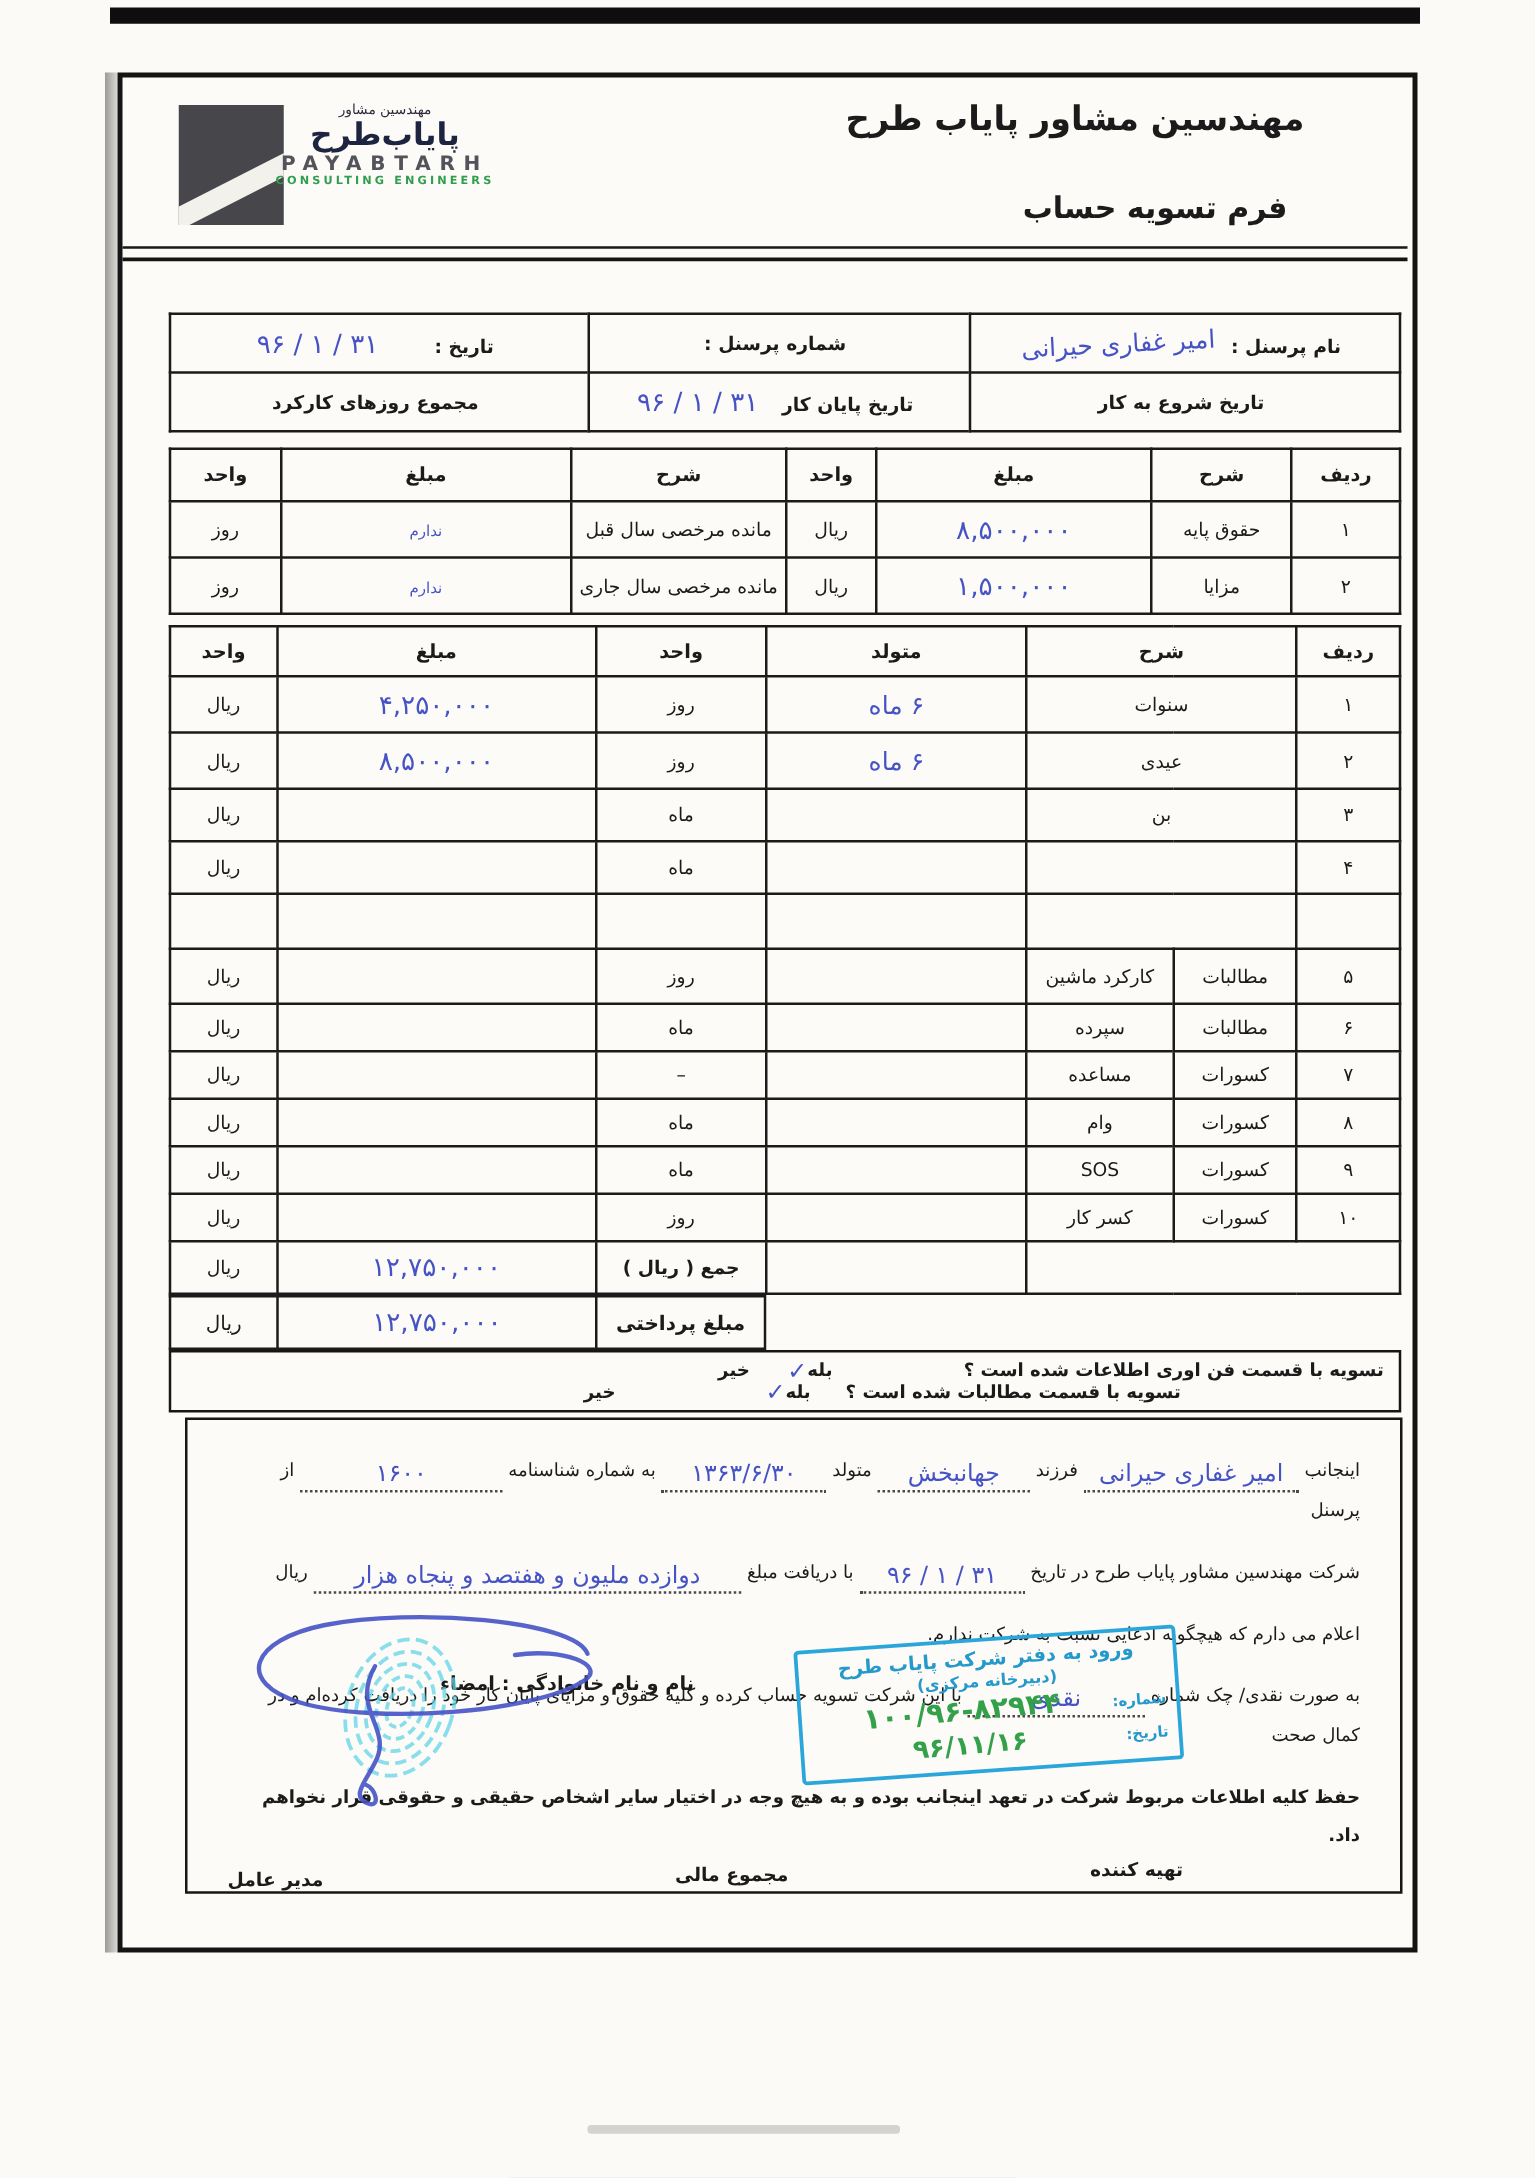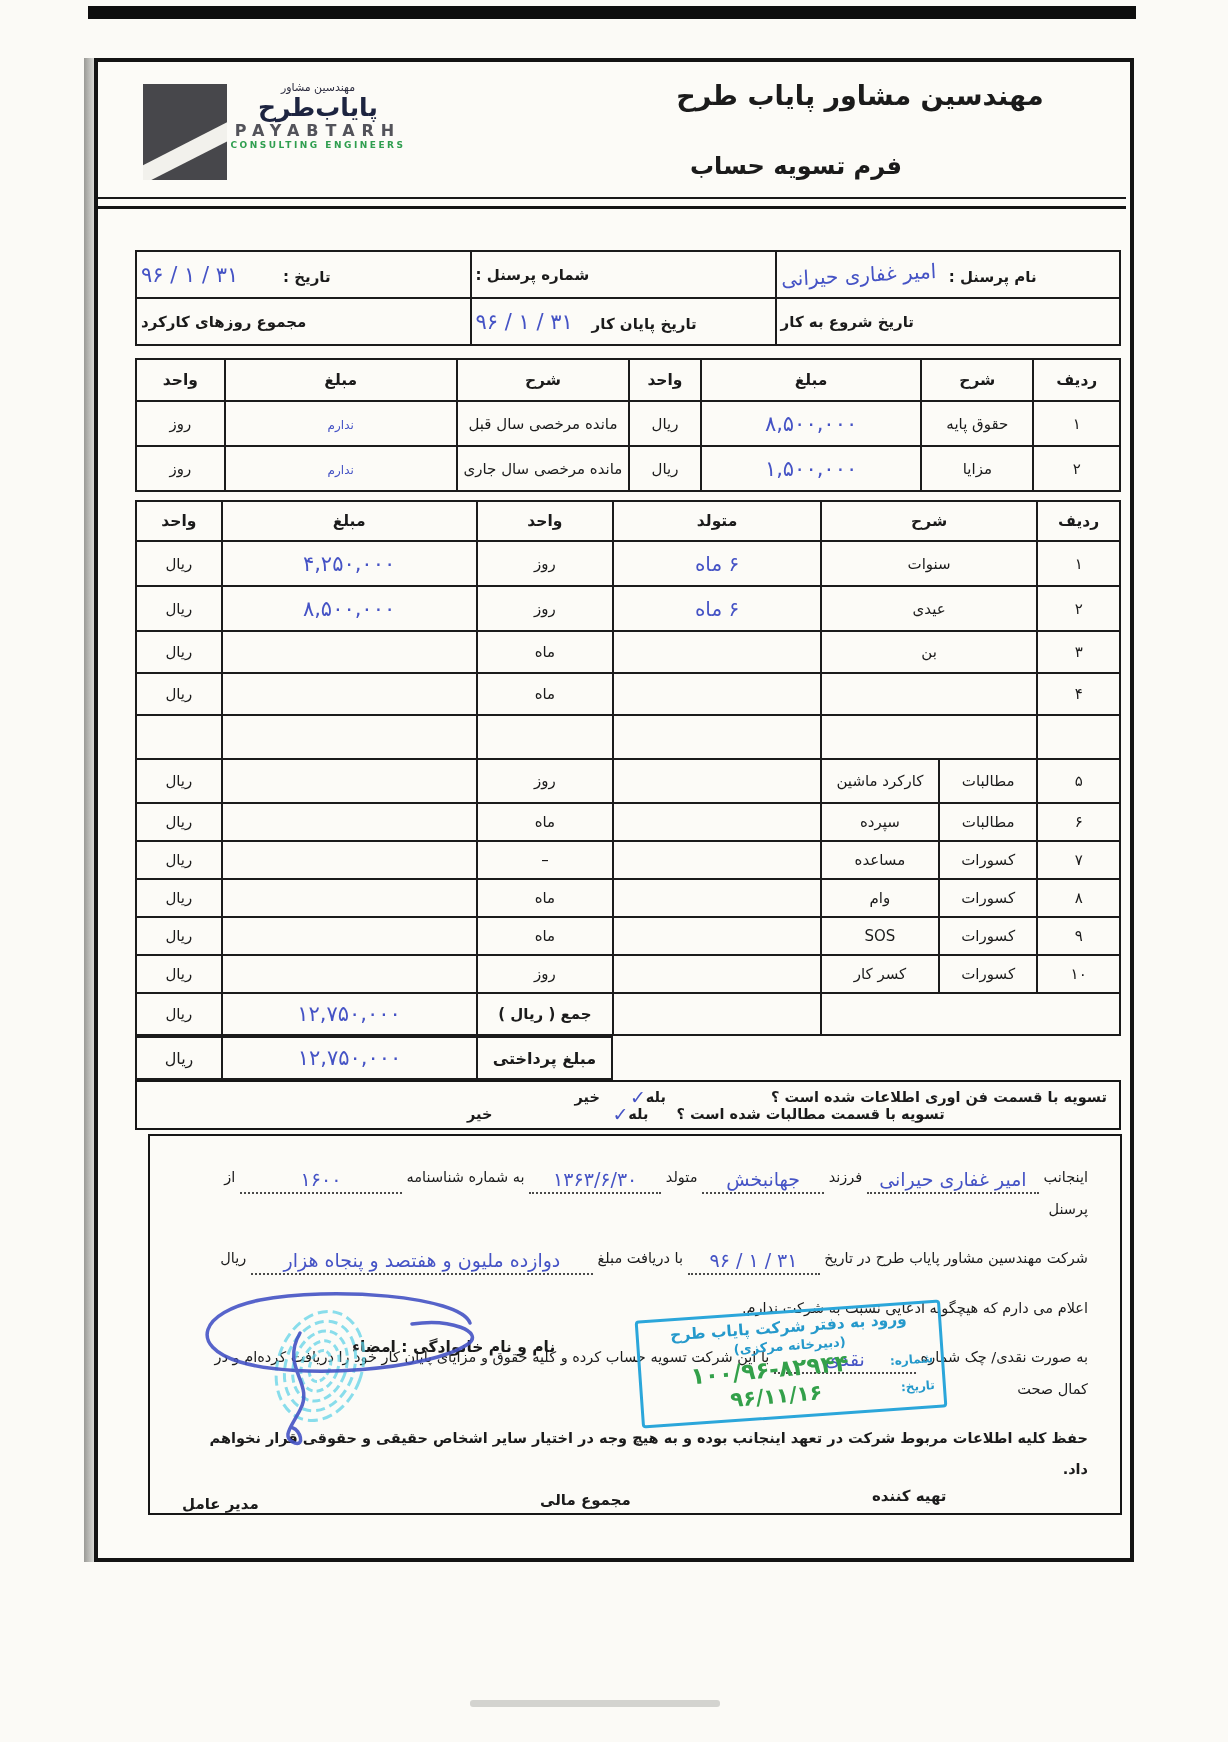--- a/index.html
+++ b/index.html
@@ -9,34 +9,34 @@
   
   .topstreak{left:88px;top:6px;width:1048px;height:13px;background:#0e0e0e;}
   .leftstrip{left:84px;top:58px;width:10px;height:1504px;background:linear-gradient(to right,#9a9a96,#d9d9d5);}
   .bottomstreak{left:470px;top:1700px;width:250px;height:7px;background:#c9c9c6;border-radius:3px;opacity:.8;}
   
   .frame{left:94px;top:58px;width:1032px;height:1496px;border:4px solid #141414;background:#fcfbf7;}
   .hline1{left:98px;top:197px;width:1028px;height:2px;background:#191919;}
   .hline2{left:98px;top:206px;width:1028px;height:3px;background:#141414;}
   
   .title1{left:650px;top:80px;width:420px;text-align:center;font-size:27px;font-weight:600;}
-  .title2{left:690px;top:152px;width:340px;text-align:left;font-size:24px;font-weight:600;}
+  .title2{left:690px;top:152px;width:340px;text-align:right;font-size:24px;font-weight:600;}
   .logo-square{left:143px;top:84px;width:84px;height:96px;background:#47474b;overflow:hidden;}
   .logo-stripe{position:absolute;left:-20px;top:58px;width:135px;height:17px;background:#f2f1ec;transform:rotate(-27deg);}
-  .logo-text{left:226px;top:82px;width:184px;text-align:center;direction:rtl;line-height:1.12;}
+  .logo-text{left:216px;top:82px;width:184px;text-align:center;direction:rtl;line-height:1.12;}
   .logo-fa-small{display:block;font-size:11px;color:#2b2b3e;}
   .logo-fa-name{display:block;font-size:25px;font-weight:bold;color:#1d2440;}
   .logo-latin{display:block;font-size:16px;font-weight:bold;letter-spacing:7px;color:#53535a;direction:ltr;}
   .logo-latin-sub{display:block;font-size:9px;font-weight:bold;letter-spacing:2.5px;color:#2f9e4f;direction:ltr;}
   
   table{border-collapse:collapse;table-layout:fixed;}
   td,th{border:2px solid #1b1b1b;font-size:15px;text-align:center;padding:0 4px;overflow:hidden;}
   th{font-weight:bold;font-size:15.5px;}
   .lbl{font-weight:bold;}
-  .cell-r{text-align:left;padding-right:10px;}
+  .cell-r{text-align:center;padding-right:10px;}
   .hand{color:#4553c5;display:inline-block;font-size:20px;font-weight:500;}
   .num{direction:ltr;unicode-bidi:embed;letter-spacing:3px;font-size:21px;}
   .hand-sm{font-size:12px;}
   .tick{color:#4553c5;font-size:19px;font-weight:bold;}
   .info-tbl{left:135px;top:250px;width:986px;}
   .tblA{left:135px;top:358px;width:986px;}
   .tblB{left:135px;top:500px;width:986px;}
   
   .paidrow{left:135px;top:1036px;width:478px;height:44px;display:grid;grid-template-columns:137px 255px 86px;direction:rtl;}
   .paidrow>div{border:2px solid #1b1b1b;display:flex;align-items:center;justify-content:center;}

